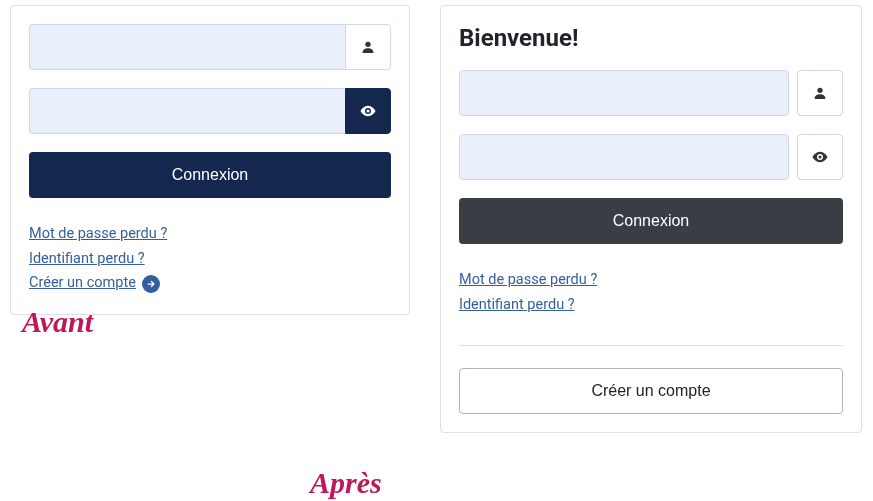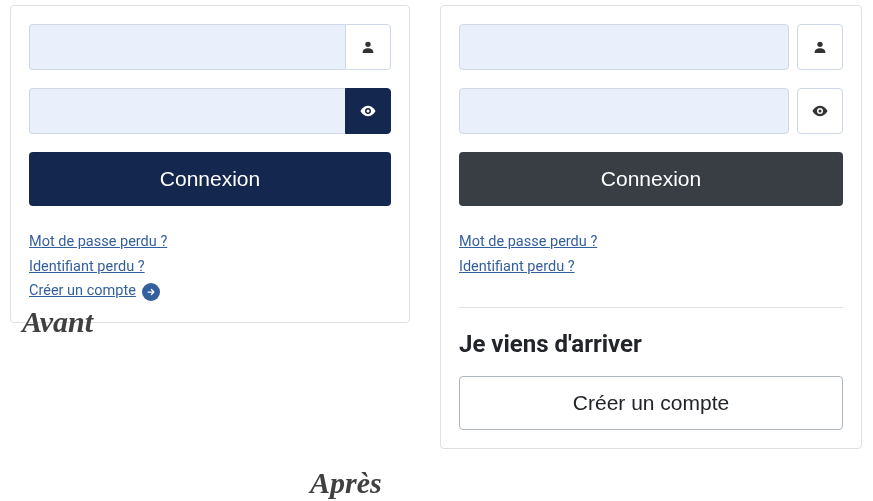--- a/index.html
+++ b/index.html
@@ -66,24 +66,24 @@
     background: #13274f;
     border-color: #13274f;
     color: #fff;
   }
   .icon-addon.light {
     background: #fff;
     color: #333;
   }
   .btn {
     width: 100%;
-    height: 54px;
+    height: 46px;
     border: none;
     border-radius: 4px;
-    font-size: 21px;
+    font-size: 16px;
     cursor: pointer;
     display: flex;
     align-items: center;
     justify-content: center;
     margin-bottom: 14px;
   }
   .btn.navy { background: #13274f; color: #fff; }
   .btn.dark-grey { background: #393e44; color: #fff; }
   .btn.outline {
     background: #fff;
@@ -112,21 +112,21 @@
     margin-bottom: 18px;
   }
   hr.sep {
     border: none;
     border-top: 1px solid #e0e0e0;
     margin: 28px 0 22px 0;
   }
   .handwrite {
     position: absolute;
     font-family: "Comic Sans MS", "Segoe Script", cursive;
-    color: #404040;
+    color: #be185d;
     font-style: italic;
     font-weight: 600;
     font-size: 30px;
   }
   #lbl-avant { left: 22px; top: 305px; }
   #lbl-apres { left: 310px; top: 466px; }
   svg { display: block; }
 </style>
 </head>
 <body>
@@ -167,20 +167,21 @@
         <svg width="10" height="10" viewBox="0 0 24 24" fill="currentColor">
             <path d="M5 12h12M13 6l6 6-6 6" stroke="#fff" stroke-width="3" fill="none" stroke-linecap="round" stroke-linejoin="round"></path>
           </svg>
       </span>
     </div>
   </div>
 </div>
 
 <div id="right-panel" class="panel">
 
+  <h2 class="heading">Bienvenue!</h2>
 
   <div class="input-row gap">
     <input class="text-input" type="text" value="" style="">
     <div class="icon-addon light">
       <svg width="16" height="16" viewBox="0 0 24 24" fill="currentColor">
           <circle cx="12" cy="8" r="4"></circle>
           <path d="M4 20c0-4 4-6 8-6s8 2 8 6v1H4v-1z"></path>
         </svg>
     </div>
   </div>
@@ -200,19 +201,18 @@
     <div class="link-row">
       <a href="#">Mot de passe perdu ?</a>
     </div>
     <div class="link-row">
       <a href="#">Identifiant perdu ?</a>
     </div>
   </div>
 
   <hr class="sep">
 
-  <h2 class="heading">Je viens d'arriver</h2>
 
   <button class="btn outline">Créer un compte</button>
 </div>
 
 <div id="lbl-avant" class="handwrite">Avant</div>
 <div id="lbl-apres" class="handwrite">Après</div>
 
 </body></html>

